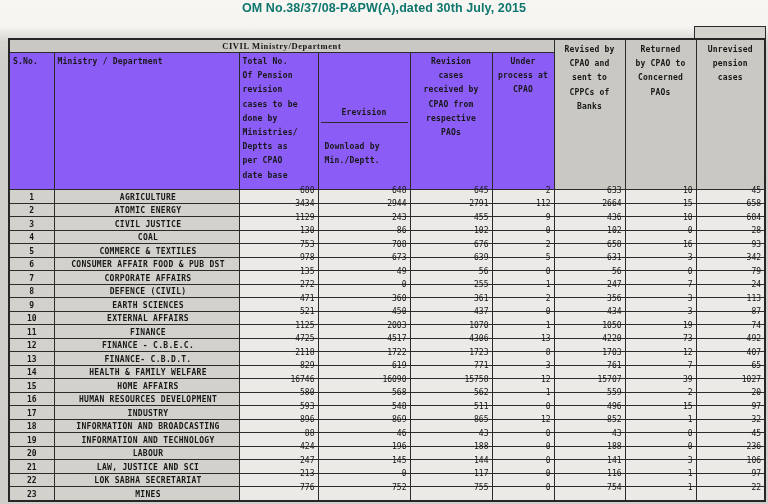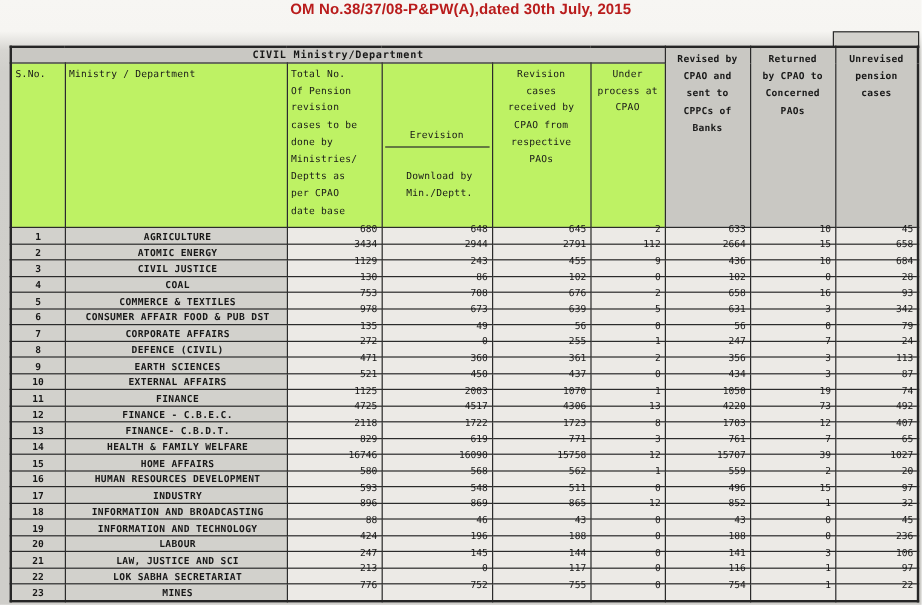--- a/index.html
+++ b/index.html
@@ -3,45 +3,45 @@
 <meta charset="utf-8">
 <style>
   html,body{margin:0;padding:0;}
   body{
     width:768px;height:504px;overflow:hidden;
     font-family:"Liberation Sans",sans-serif;
     background:linear-gradient(180deg,#f7f6f3 0px,#f6f5f2 26px,#d6d5d1 42px,#d0cfcb 60px,#cfceca 100%);
     position:relative;color:#161616;
   }
   .titles{position:absolute;top:1px;left:0;width:768px;text-align:center;
-    font-weight:bold;color:#b91c1c;}
+    font-weight:bold;color:#0f766e;}
   .title-line1{font-size:12.5px;letter-spacing:0.1px;}
   .title-line2{font-size:12.5px;margin-top:2px;text-decoration:underline;text-underline-offset:2px;}
   .corner-box{position:absolute;left:694px;top:26px;width:70px;height:12px;
     border:1px solid #2b2b2b;background:#d3d2cd;}
   table.main{
     position:absolute;left:8px;top:38px;width:757px;
     border-collapse:collapse;table-layout:fixed;
     font-family:"DejaVu Sans Mono",monospace;color:#181818;
     border:2px solid #262626;
   }
   table.main th,table.main td{border:1px solid #2b2b2b;overflow:visible;}
   th.banner{height:12px;font-size:8.5px;font-weight:bold;text-align:center;
-    background:#c9c8c3;letter-spacing:0.6px;padding:0;}
-  tr.hdr th{height:134px;vertical-align:top;font-size:8px;font-weight:normal;
-    line-height:14.2px;background:#bef264;padding:2px 2px 0 2px;
+    background:#c9c8c3;letter-spacing:0.6px;padding:0;font-family:Liberation Serif, serif;}
+  tr.hdr th{height:134px;vertical-align:top;font-size:8px;font-weight:bold;
+    line-height:14.2px;background:#8b5cf6;padding:2px 2px 0 2px;
     white-space:pre-line;letter-spacing:0.2px;}
   tr.hdr th.left{text-align:left;padding-left:3px;}
   tr.hdr th.center{text-align:center;}
   th.span2{height:auto;vertical-align:top;font-size:8px;font-weight:bold;
     line-height:14.2px;background:#c9c8c3;padding:3px 1px 16px 1px;
     white-space:pre-line;text-align:center;letter-spacing:0.2px;}
   th.erev{padding:0;}
   .erev-top{border-bottom:1px solid #2b2b2b;text-align:center;padding:1px 0 2px 0;margin-top:36px;}
-  .erev-bottom{text-align:left;padding:2px 0 0 4px;white-space:pre-line;line-height:14.2px;margin-left:14px;}
+  .erev-bottom{text-align:left;padding:2px 0 0 4px;white-space:pre-line;line-height:14.2px;}
   tbody td{height:12.5px;font-size:8px;padding:0;}
   td.sno{text-align:center;background:#d2d1cc;font-weight:bold;}
   td.ministry{text-align:center;padding-left:3px;background:#d2d1cc;
     font-weight:bold;letter-spacing:0.3px;white-space:nowrap;}
   td.num{text-align:right;padding-right:3px;background:#eceae6;}
   span.up{position:relative;top:-6px;}
   span.dn{position:relative;top:1px;}
 </style>
 </head>
 <body>

